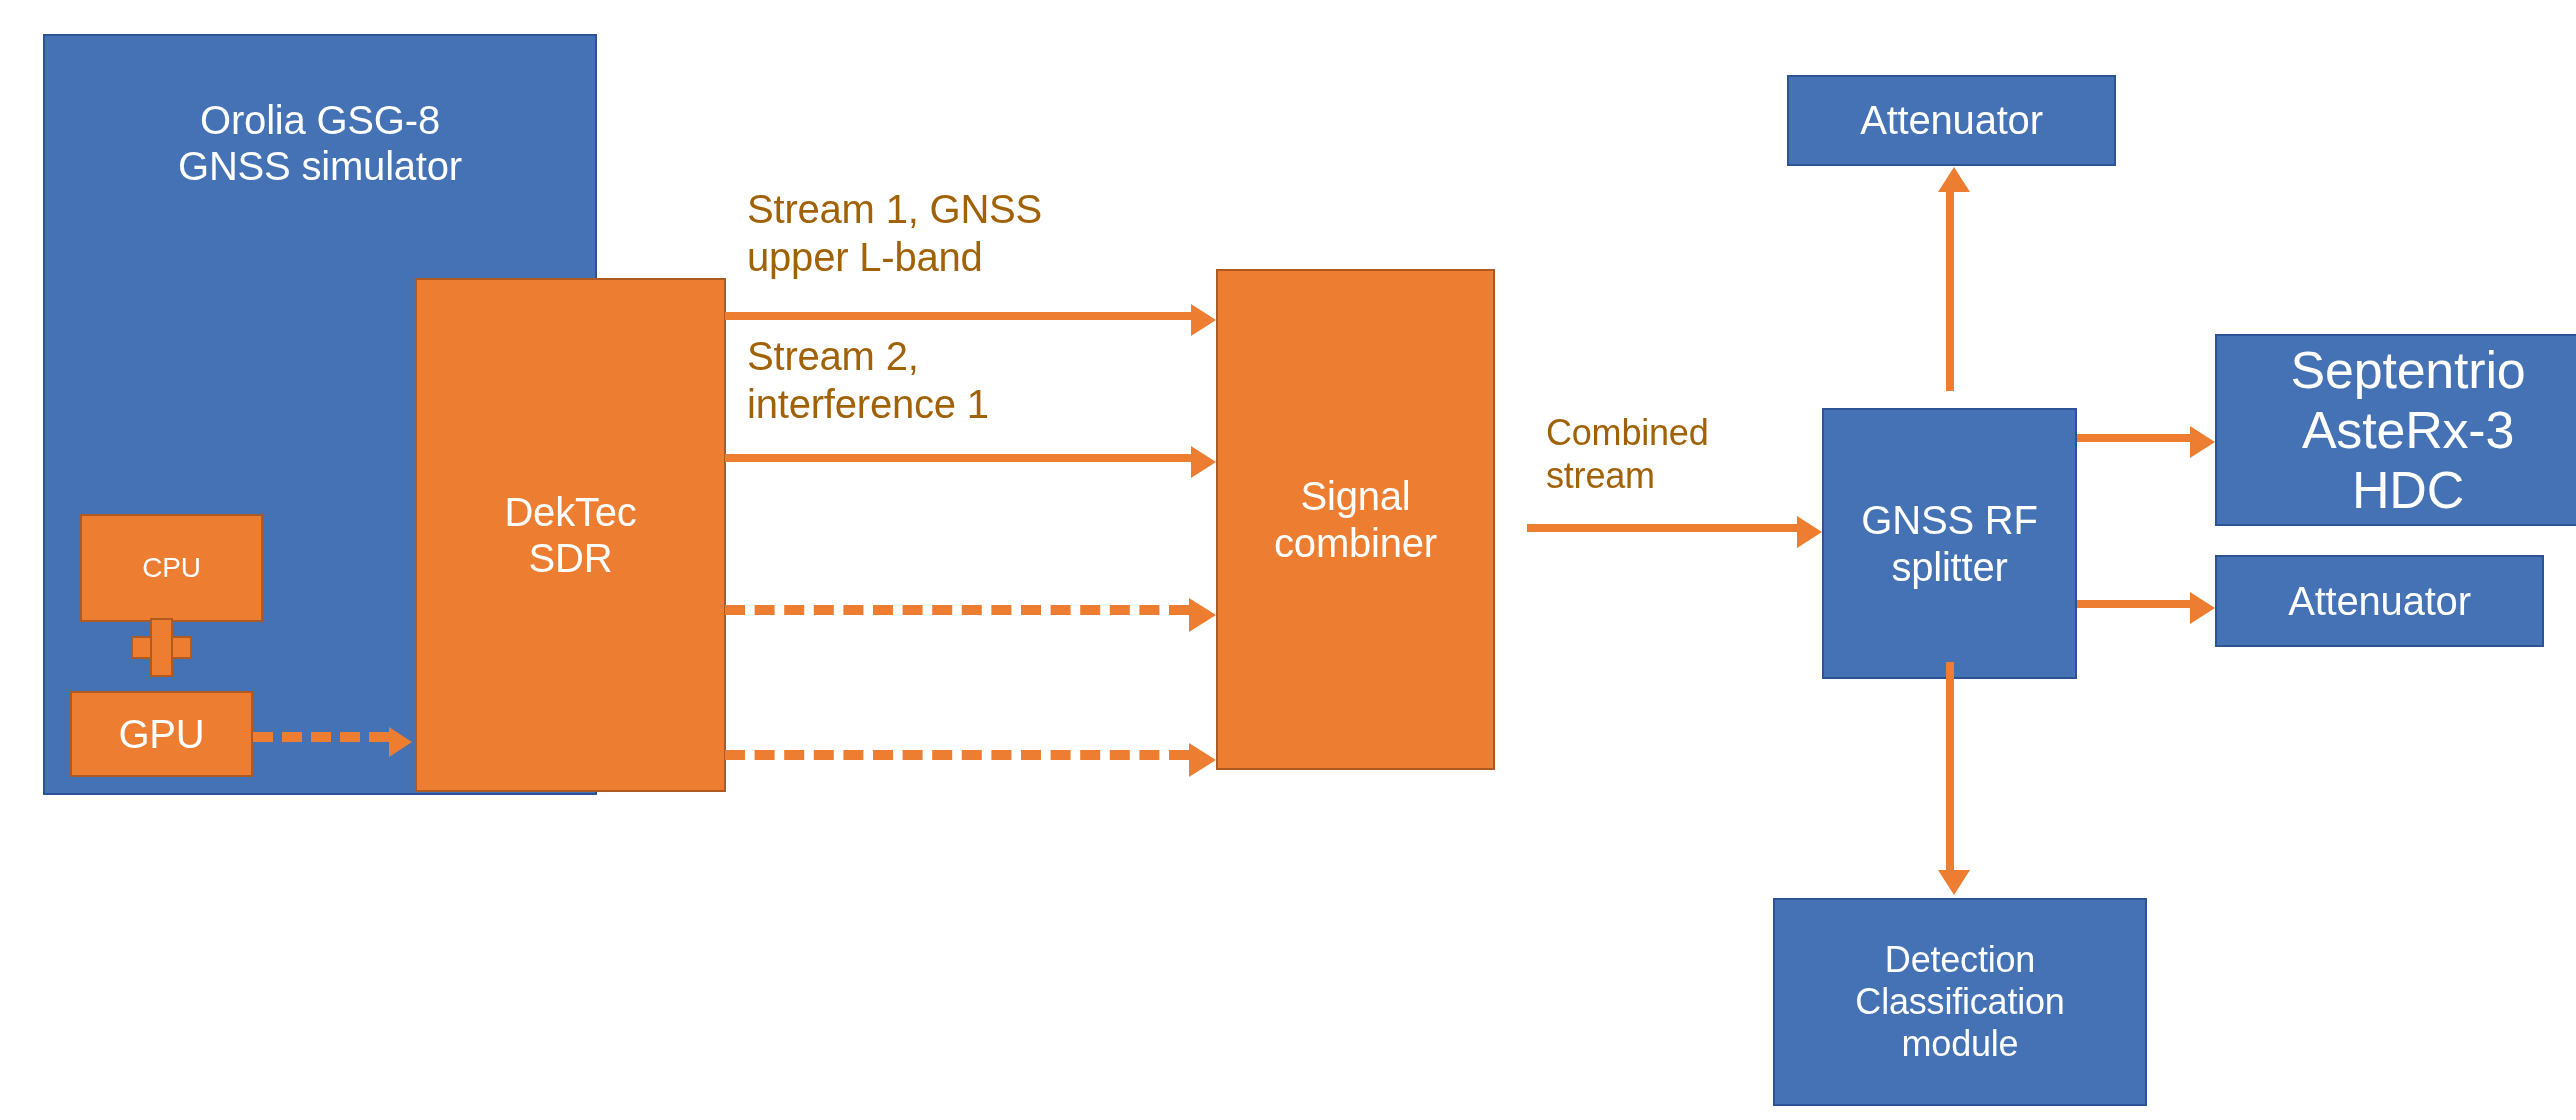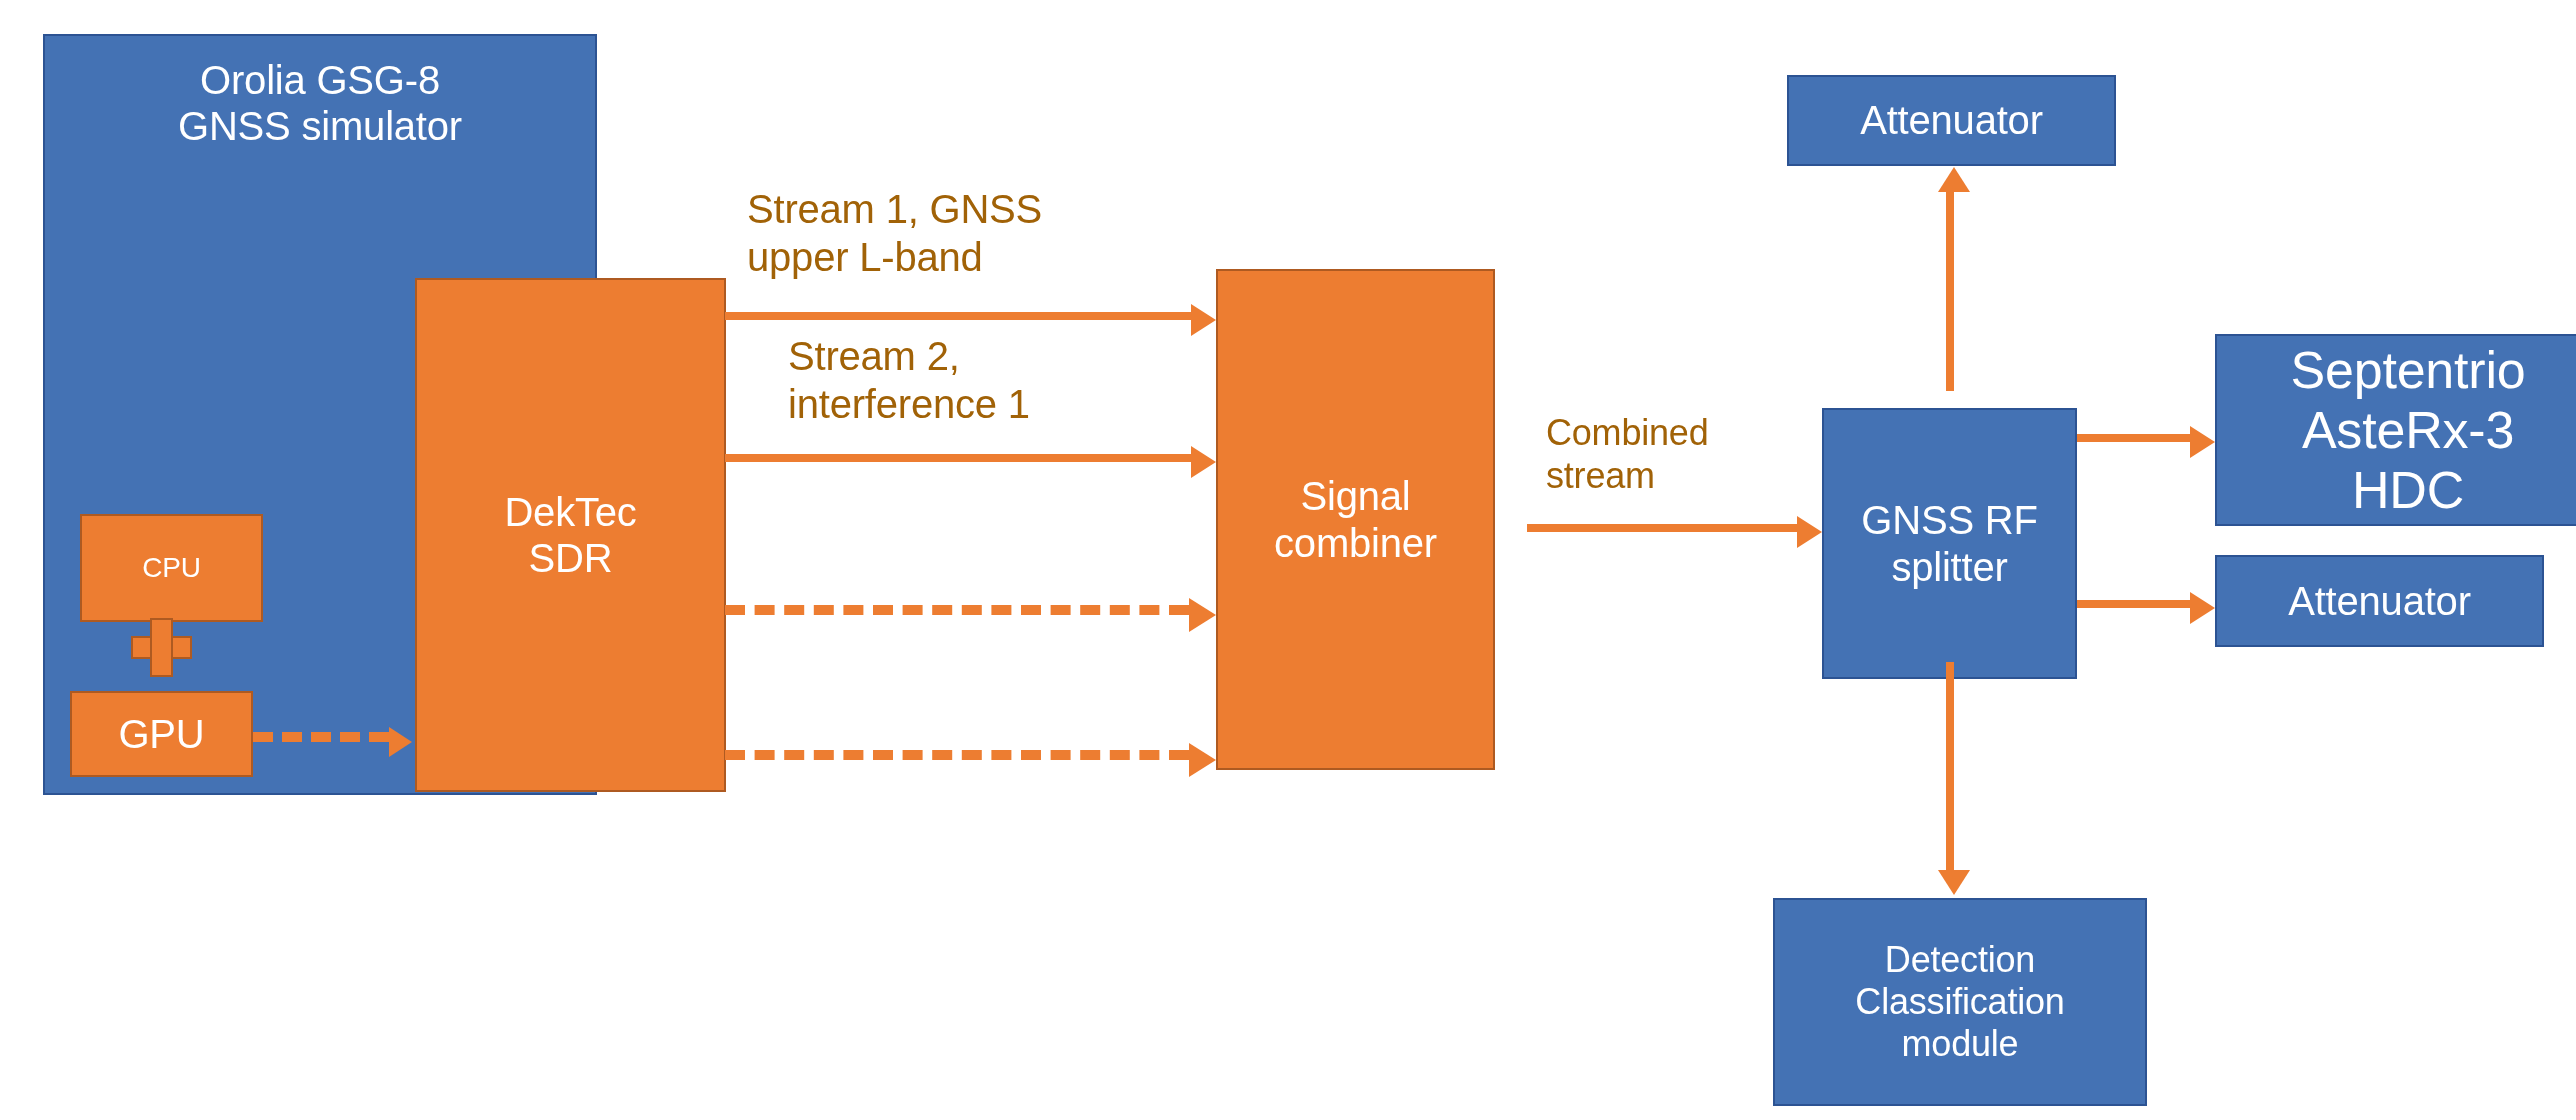--- a/index.html
+++ b/index.html
@@ -131,21 +131,21 @@
     background: #ED7D31;
     border: 2.7px solid #AE5A21;
     box-sizing: border-box;
   }
 </style>
 </head>
 <body>
 
 <div id="stage">
 
-  <div class="box blue" style="left:43px; top:34px; width:554px; height:761px; align-items:flex-start; justify-content:center; font-size:40px; padding-top:21px;">
+  <div class="box blue" style="left:43px; top:34px; width:554px; height:761px; align-items:flex-start; justify-content:center; font-size:40px; padding-top:61px;">
     <span>Orolia GSG-8
 GNSS simulator</span>
   </div>
 
   <div class="box orange" style="left:415px; top:278px; width:311px; height:514px; font-size:40px;">
     <span>DekTec
 SDR</span>
   </div>
 
   <div class="box orange" style="left:80px; top:514px; width:183px; height:108px; font-size:28px;">
@@ -167,21 +167,21 @@
   <div class="box orange" style="left:1216px; top:269px; width:279px; height:501px; font-size:40px;">
     <span>Signal
 combiner</span>
   </div>
 
   <div class="arrow-h" style="left:725px; top:312px; width:468px;"></div>
   <div class="label" style="left:747px; top:185px; font-size:40px;">Stream 1, GNSS
 upper L-band</div>
 
   <div class="arrow-h" style="left:725px; top:454px; width:468px;"></div>
-  <div class="label" style="left:747px; top:332px; font-size:40px;margin-left:41px;">Stream 2,
+  <div class="label" style="left:747px; top:332px; font-size:40px;">Stream 2,
 interference 1</div>
 
   <div class="arrow-dash" style="left:725px; top:605px; width:464px;"></div>
 
   <div class="arrow-dash" style="left:725px; top:750px; width:464px;"></div>
 
   <div class="arrow-h" style="left:1527px; top:524px; width:272px;"></div>
   <div class="label" style="left:1546px; top:411px; font-size:36px;">Combined
 stream</div>
 

